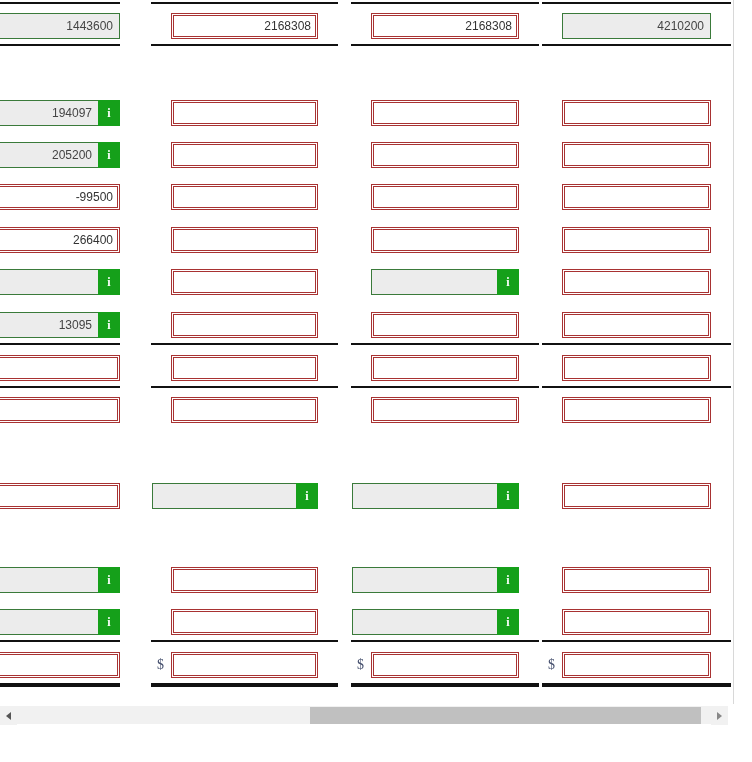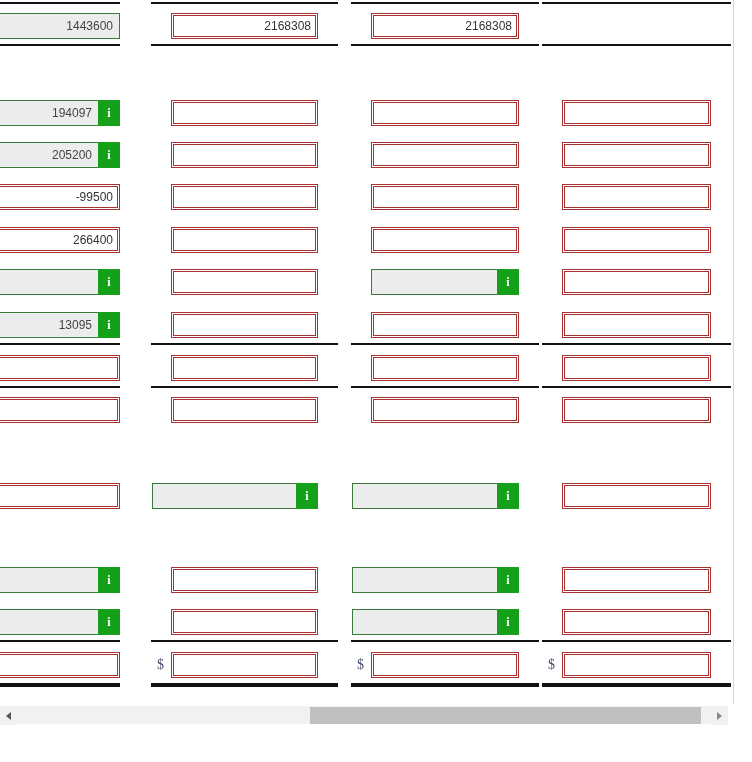--- a/index.html
+++ b/index.html
@@ -104,20 +104,21 @@
     background:#c0c0c0;cursor:pointer;
   }
 </style>
 </head>
 <body>
 
 <div id="sheet">
     <div class="fld-ro cell" style="left: -12px; top: 13px; width: 132px;">1443600</div>
     <input type="text" class="fld-edit cell" value="2168308" style="left: 171px; top: 13px; width: 147px;">
     <input type="text" class="fld-edit cell" value="2168308" style="left: 371px; top: 13px; width: 148px;">
+    <div class="fld-ro cell" style="left: 562px; top: 13px; width: 149px;">4210200</div>
     <div class="rule" style="left: 0px; top: 2px; width: 120px;"></div>
     <div class="rule" style="left: 151px; top: 2px; width: 187px;"></div>
     <div class="rule" style="left: 351px; top: 2px; width: 188px;"></div>
     <div class="rule" style="left: 542px; top: 2px; width: 189px;"></div>
     <div class="rule" style="left: 0px; top: 44px; width: 120px;"></div>
     <div class="rule" style="left: 151px; top: 44px; width: 187px;"></div>
     <div class="rule" style="left: 351px; top: 44px; width: 188px;"></div>
     <div class="rule" style="left: 542px; top: 44px; width: 189px;"></div>
     <div class="rowbox" style="left: -12px; top: 100px; width: 132px;">
       <div class="fld-ro">194097</div>

